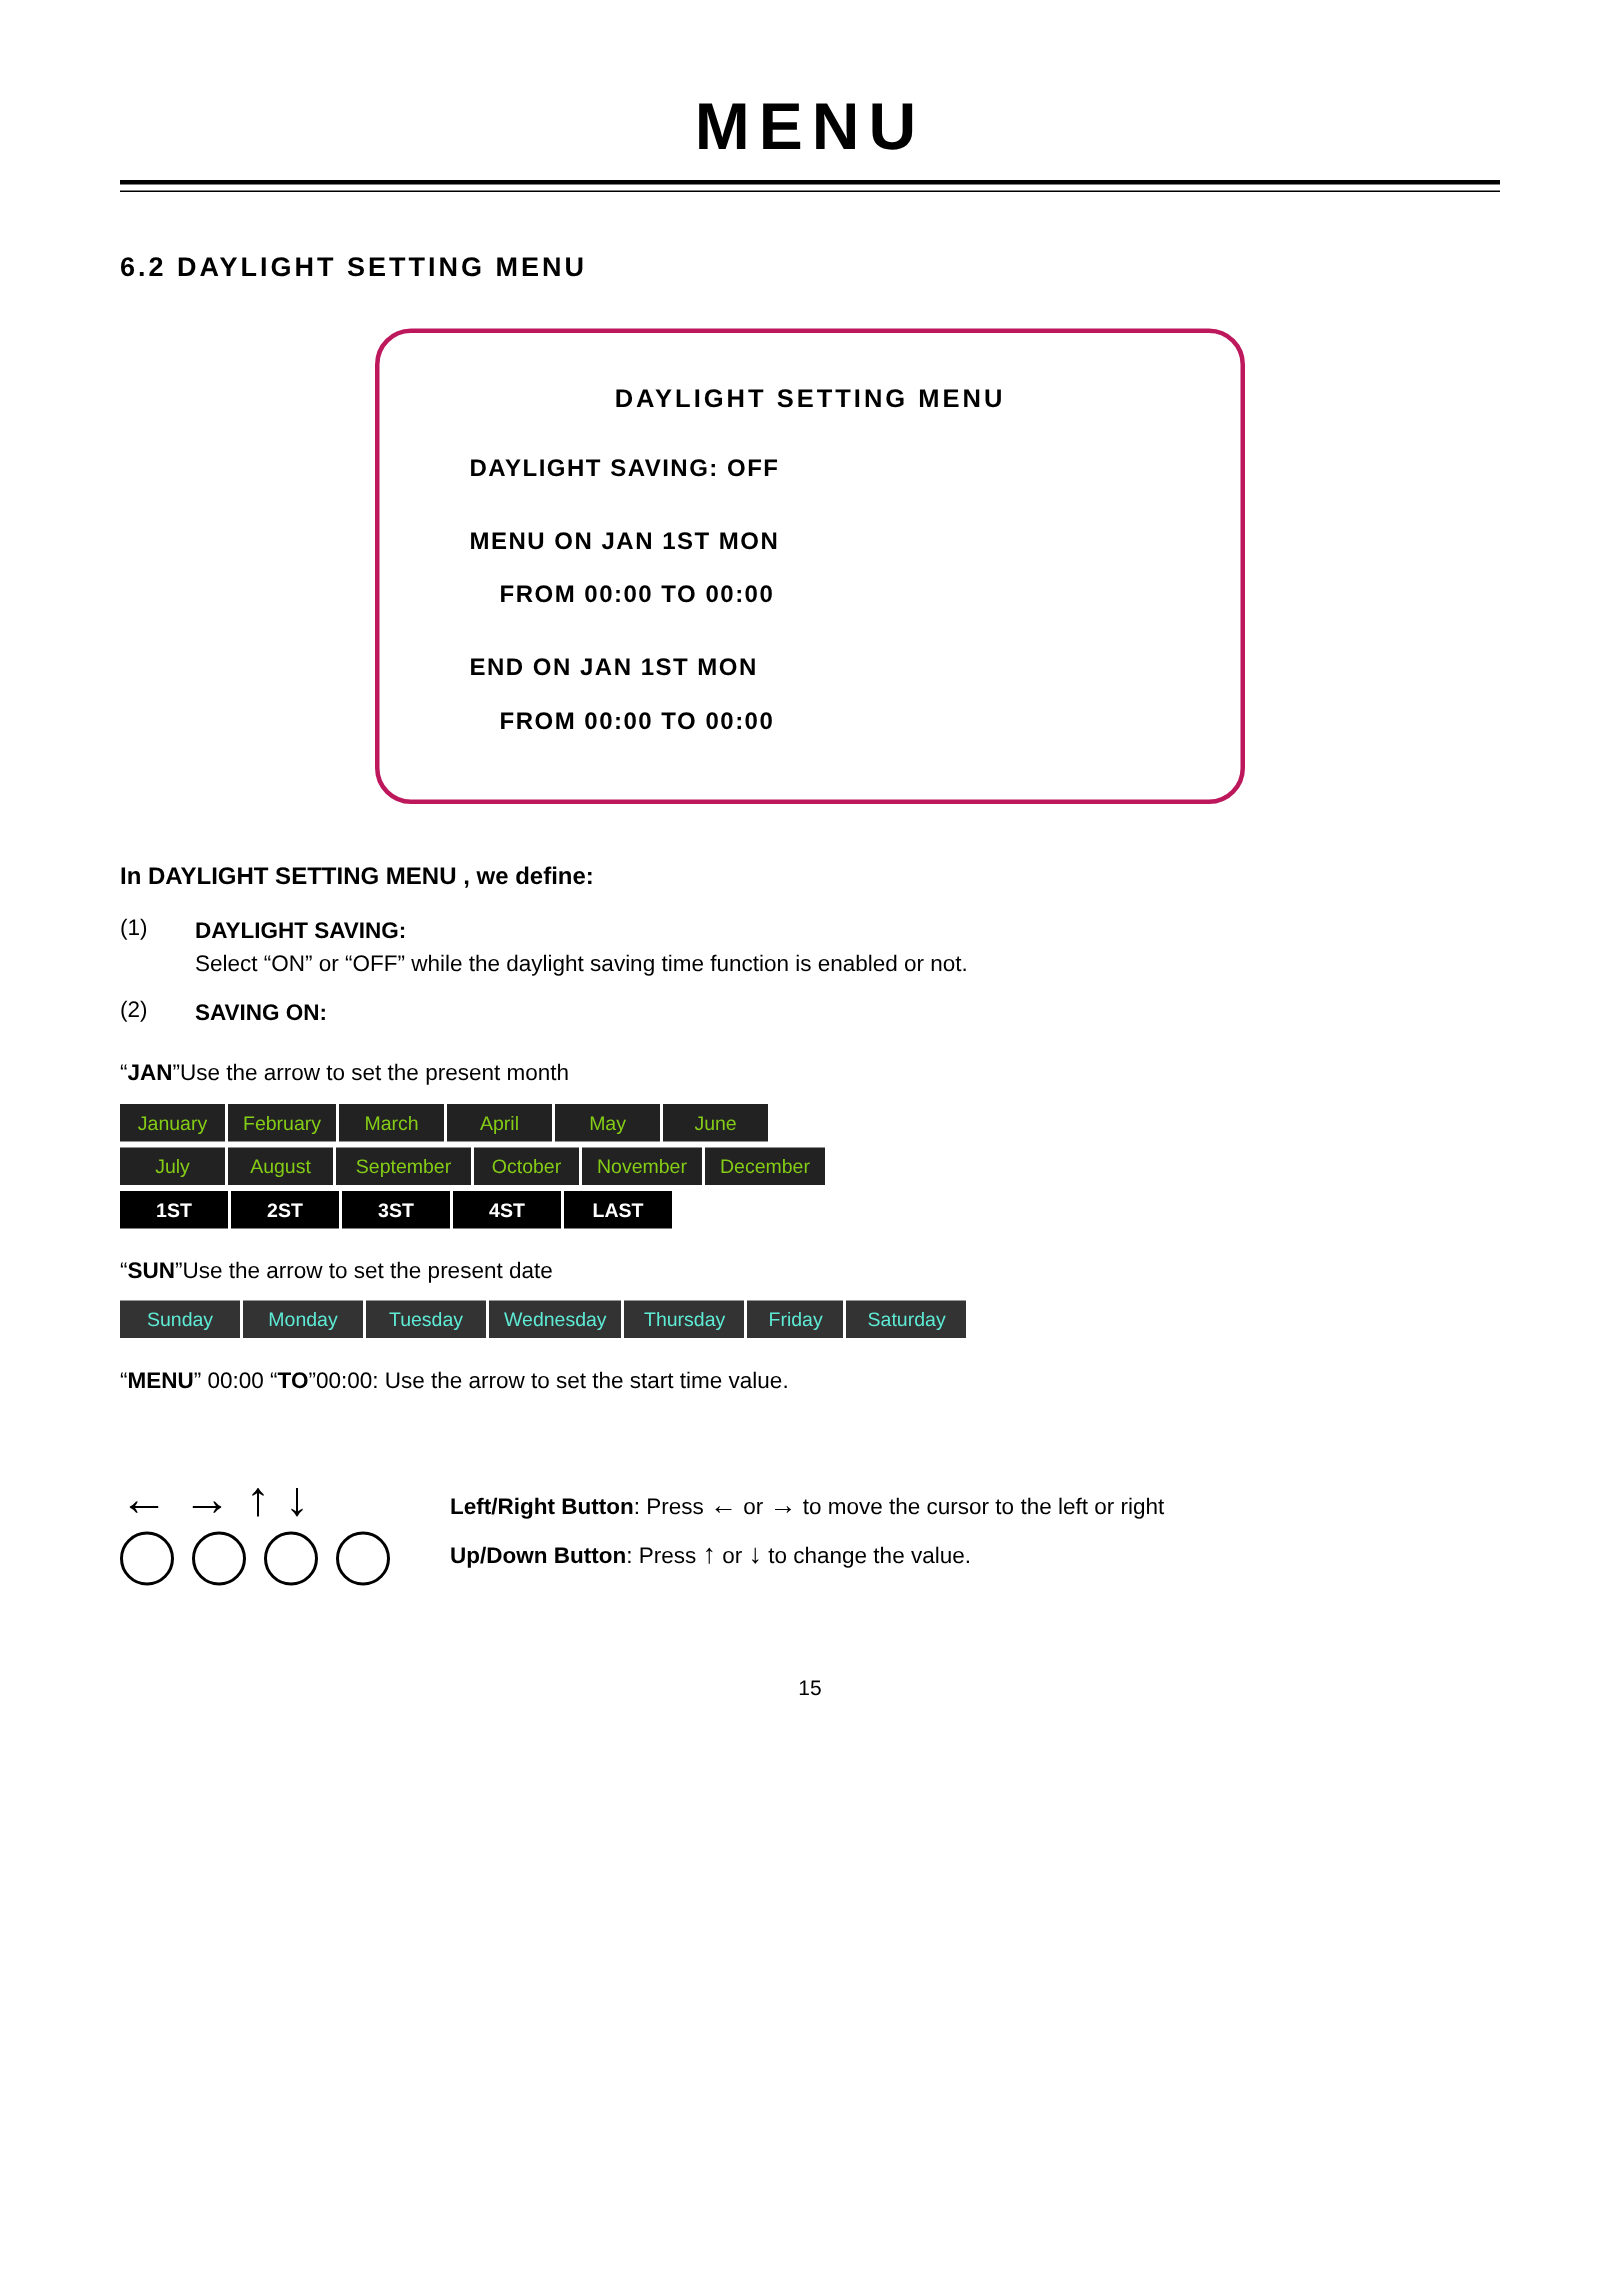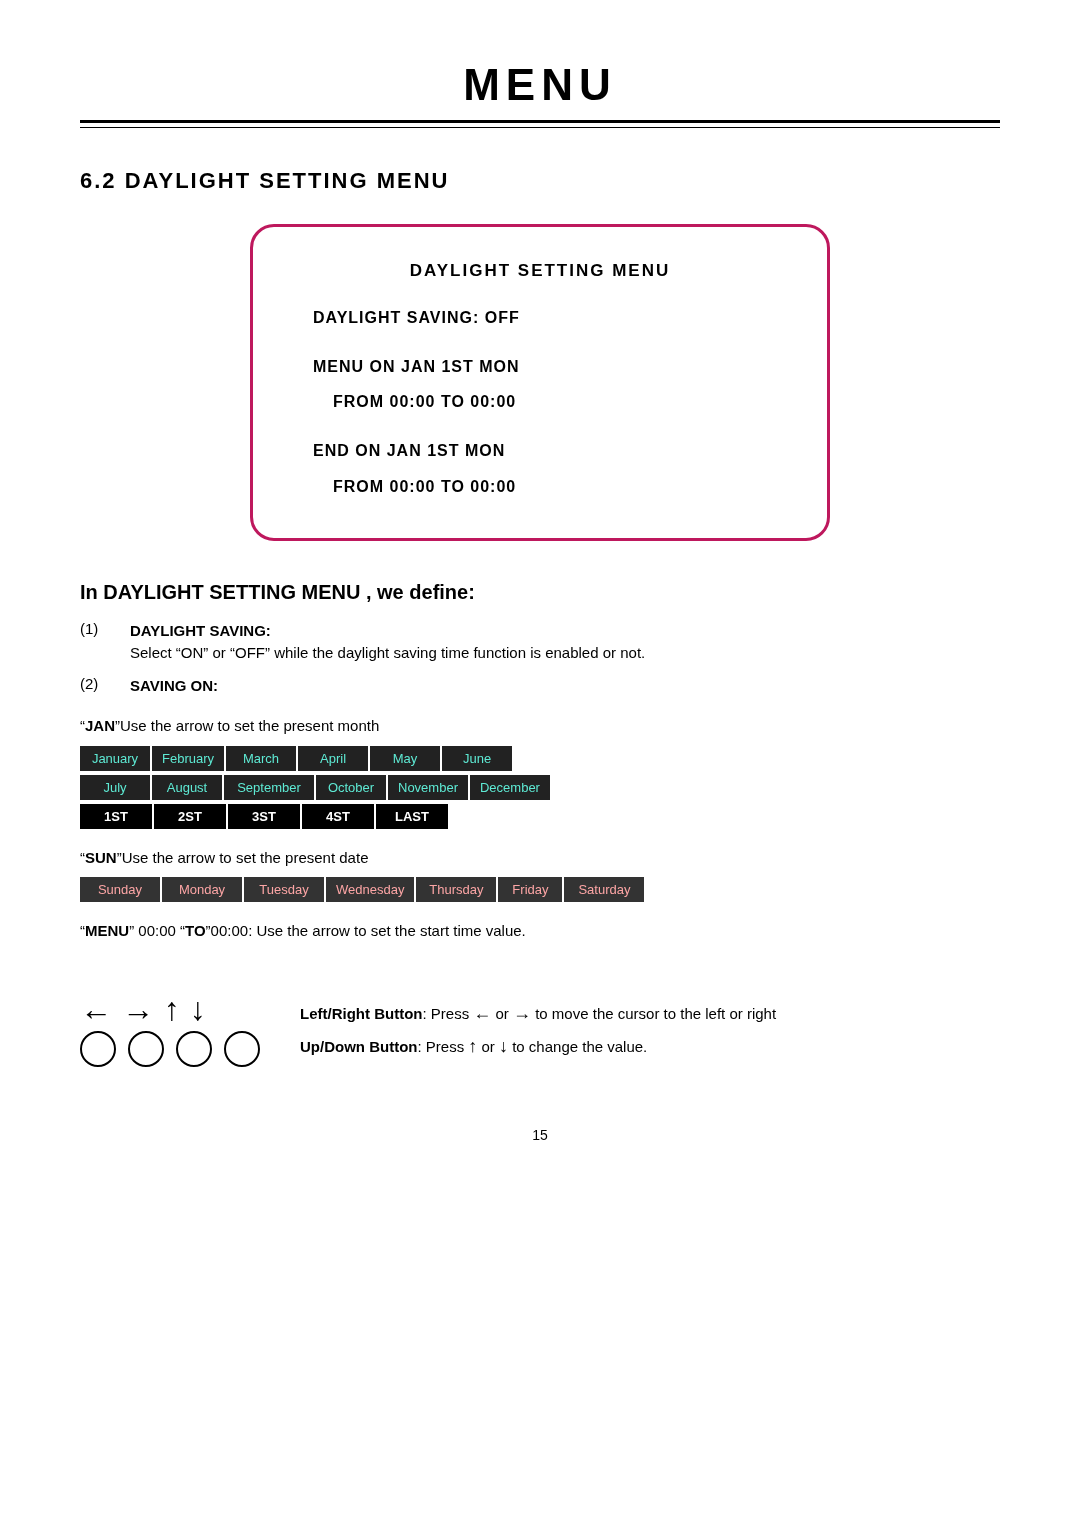--- a/index.html
+++ b/index.html
@@ -32,21 +32,21 @@
       margin-bottom: 4px;
     }
     .header-line2 {
       border: none;
       border-top: 1px solid #000;
       margin-bottom: 40px;
     }
 
     
     .section-heading {
-      font-size: 22px;
+      font-size: 18px;
       font-weight: bold;
       letter-spacing: 2px;
       text-transform: uppercase;
       margin-bottom: 30px;
     }
 
     
     .menu-box {
       border: 3px solid #be185d;
       border-radius: 24px;
@@ -72,21 +72,21 @@
     .menu-box .menu-indent {
       margin-left: 20px;
       font-weight: bold;
     }
     .menu-box .spacer {
       height: 14px;
     }
 
     .define-heading {
       font-weight: bold;
-      font-size: 20px;
+      font-size: 16px;
       margin-bottom: 16px;
     }
 
     .numbered-item {
       display: flex;
       margin-bottom: 10px;
       font-size: 15px;
     }
     .numbered-item .num {
       min-width: 50px;
@@ -110,21 +110,21 @@
 
     .cell-row {
       display: flex;
       flex-wrap: nowrap;
       gap: 2px;
       margin-bottom: 4px;
     }
 
     .cell {
       background: #222;
-      color: #5eead4;
+      color: #84cc16;
       font-size: 13px;
       padding: 5px 10px;
       text-align: center;
       min-width: 70px;
       flex: 0 0 auto;
     }
     .cell.wide { min-width: 90px; }
     .cell.narrow { min-width: 55px; }
 
     
@@ -132,21 +132,21 @@
       min-width: 72px;
       background: #000;
       color: #fff;
       font-weight: bold;
     }
 
     
     .day-row .cell {
       min-width: 80px;
       background: #333;
-      color: #fca5a5;
+      color: #5eead4;
     }
     .day-row .cell.narrow { min-width: 64px; }
 
     
     .arrow-section {
       display: flex;
       align-items: center;
       margin-top: 50px;
       gap: 0;
     }

